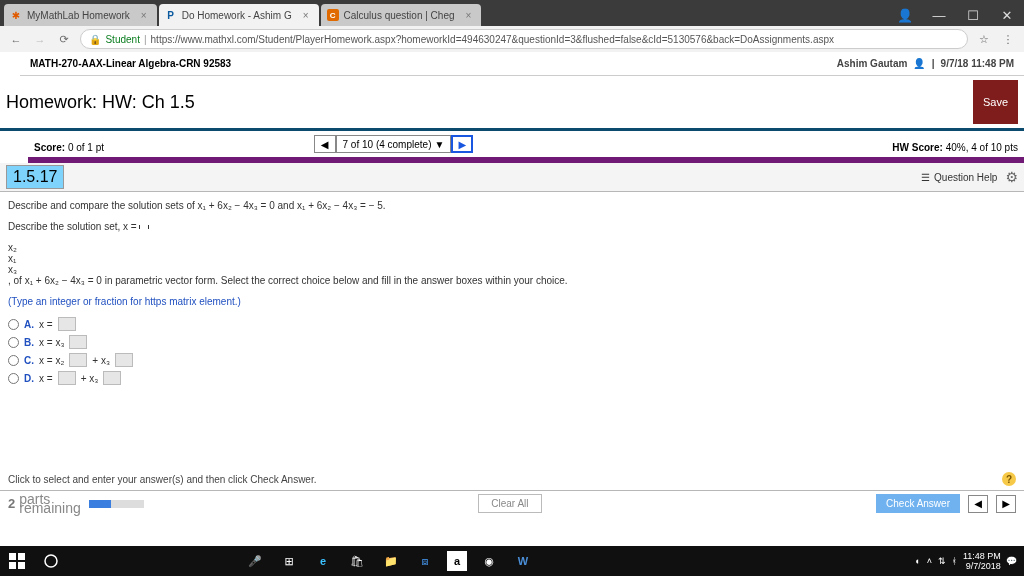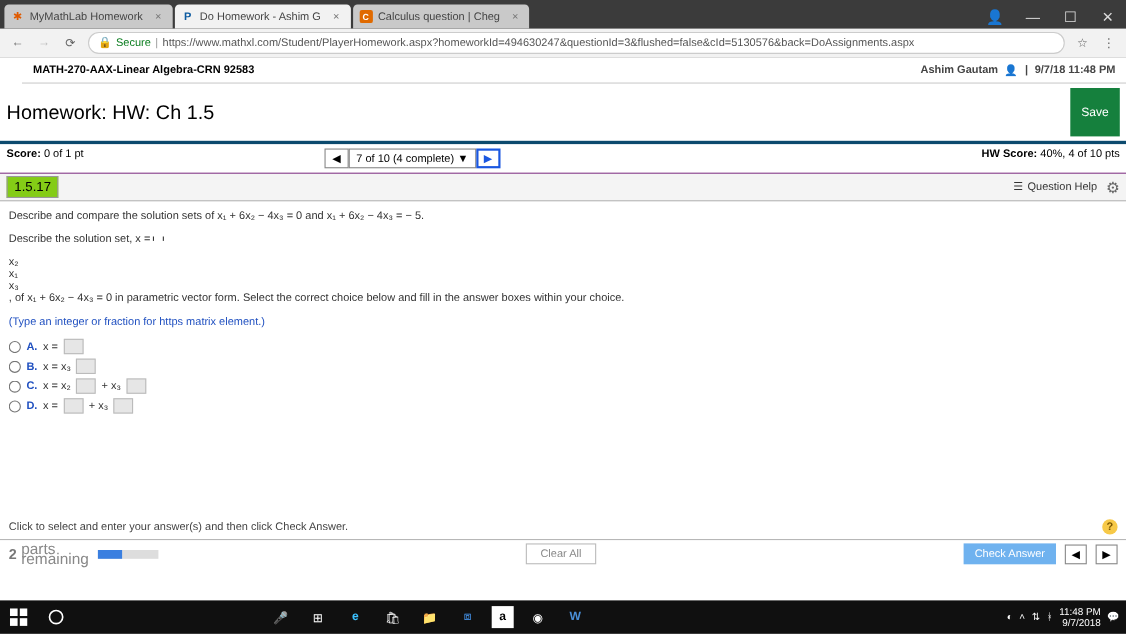--- a/index.html
+++ b/index.html
@@ -15,28 +15,28 @@
   .addrbar { background:#f2f2f2; height:26px; display:flex; align-items:center; padding:0 8px; gap:8px; font-size:11px; color:#555; }
   .navicon { width:16px; text-align:center; color:#666; }
   .url { flex:1; border:1px solid #ccc; border-radius:10px; height:20px; display:flex; align-items:center; padding:0 8px; gap:4px; font-size:10px; color:#555; background:#fff; overflow:hidden; white-space:nowrap; }
   .lock { color:#0a7d1e; font-size:10px; }
   
   .page { background:#fff; height:calc(576px - 52px - 30px); overflow:hidden; }
   .courseband { height:24px; border-bottom:1px solid #ccc; display:flex; align-items:center; padding:0 10px; font-size:10px;margin-left:20px; }
   .courseband .right { margin-left:auto; display:flex; gap:6px; align-items:center; color:#444;font-weight:bold; }
   .hwtitle { display:flex; align-items:center; padding:4px 6px; border-bottom:3px solid #0c4a6e; }
   .hwtitle h1 { font-size:18px; font-weight:normal; }
-  .savebtn { margin-left:auto; background:#15803d; color:#fff; padding:16px 10px; font-size:11px; cursor:pointer; }
-  .scorebar { display:flex; align-items:flex-start; padding:4px 6px; border-bottom:1px solid #701a75; font-size:10px; }
+  .savebtn { margin-left:auto; background:#7f1d1d; color:#fff; padding:16px 10px; font-size:11px; cursor:pointer; }
+  .scorebar { display:flex; align-items:flex-end; padding:4px 6px; border-bottom:6px solid #701a75; font-size:10px;margin-left:28px; }
   .qnav { margin:0 auto; display:flex; align-items:center; gap:0; }
   .qbtn { border:1px solid #888; width:22px; height:18px; display:flex; align-items:center; justify-content:center; font-size:10px; cursor:pointer; }
   .qbtn.next { border:2px solid #1a57e0; color:#1a57e0; }
   .qlabel { border:1px solid #888; height:18px; padding:0 6px; display:flex; align-items:center; gap:3px; font-size:10px; }
   .qnumbar { display:flex; align-items:center; padding:2px 6px; border-bottom:1px solid #b7b7b7; font-size:11px; background:#f4f4f4; }
-  .qnum { background:#84cc16; padding:2px 6px; border:1px solid #999; font-size:12px; }
+  .qnum { background:#7dd3fc; padding:2px 6px; border:1px solid #999; font-size:16px; }
   .qhelp { margin-left:auto; display:flex; align-items:center; gap:4px; font-size:10px; color:#333; cursor:pointer; }
   .gear { color:#666; font-size:14px; margin-left:8px; }
   .qbody { padding:8px 8px; font-size:10px; color:#333; }
   .qbody p { margin-bottom:10px; }
   .hint { color:#2050c0; font-size:10px; }
   .matrix { display:inline-block; border-left:1px solid #333; border-right:1px solid #333; padding:2px 4px; vertical-align:middle; }
   .opts { margin-top:8px; }
   .opt { display:flex; align-items:center; gap:5px; margin:4px 0; font-size:10px; color:#2050c0; }
   .opt input[type=radio] { width:11px; height:11px; }
   .blank { display:inline-block; width:18px; height:14px; background:#e6e6e6; border:1px solid #bbb; vertical-align:middle; }
@@ -83,21 +83,21 @@
       <span>☐</span>
       <span>✕</span>
     </div>
   </div>
   <div class="addrbar">
     <span class="navicon">←</span>
     <span class="navicon" style="color:#bbb">→</span>
     <span class="navicon">⟳</span>
     <div class="url">
       <span class="lock">🔒</span>
-      <span style="color:#0a7d1e">Secure</span>
+      <span style="color:#0a7d1e">Student</span>
       <span style="color:#999">|</span>
       <span>https://www.mathxl.com/Student/PlayerHomework.aspx?homeworkId=494630247&amp;questionId=3&amp;flushed=false&amp;cId=5130576&amp;back=DoAssignments.aspx</span>
     </div>
     <span class="navicon">☆</span>
     <span class="navicon">⋮</span>
   </div>
 </div>
 
 <div class="page" style="position:relative;">
   <div class="courseband">

